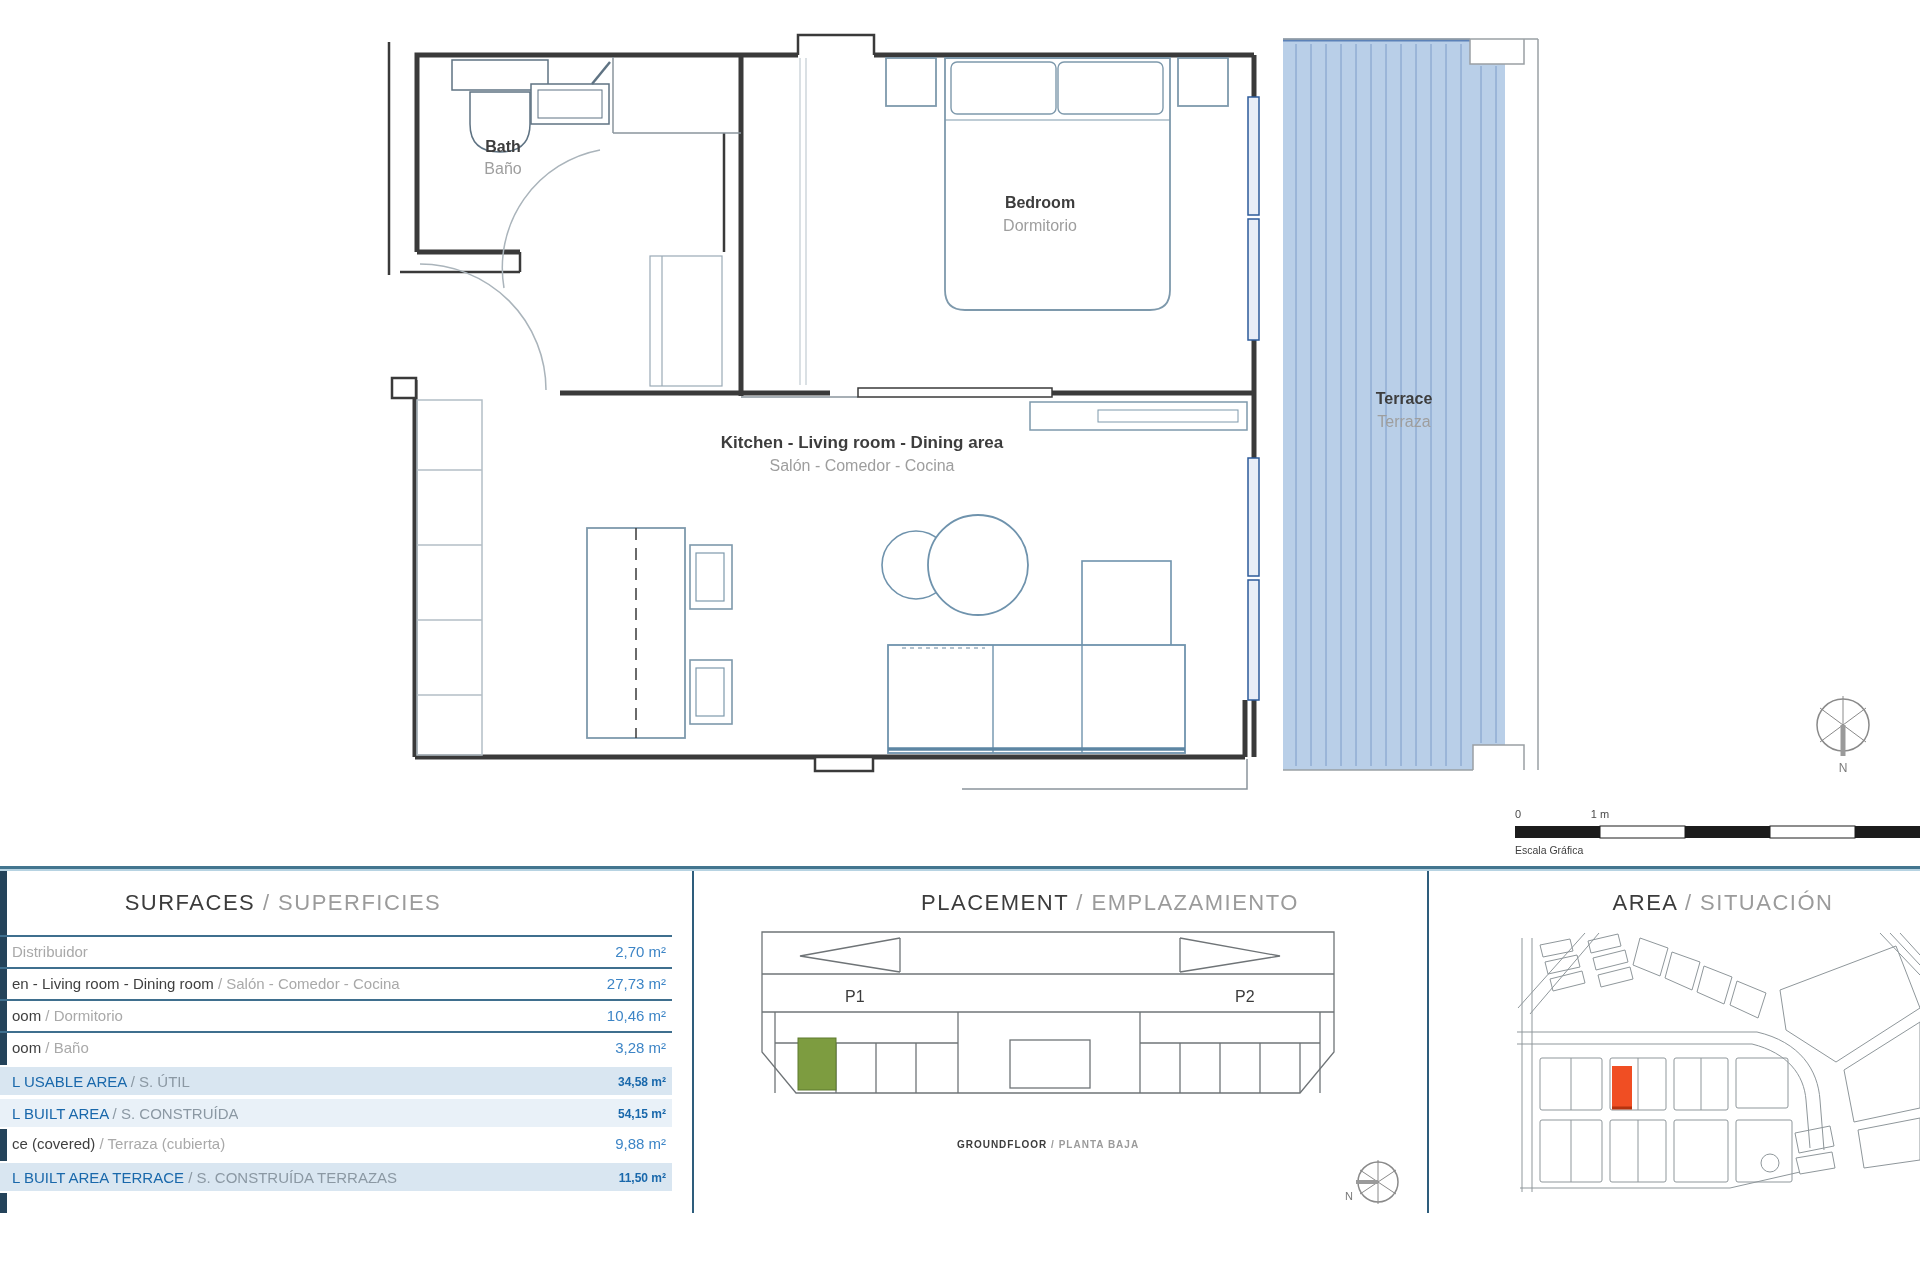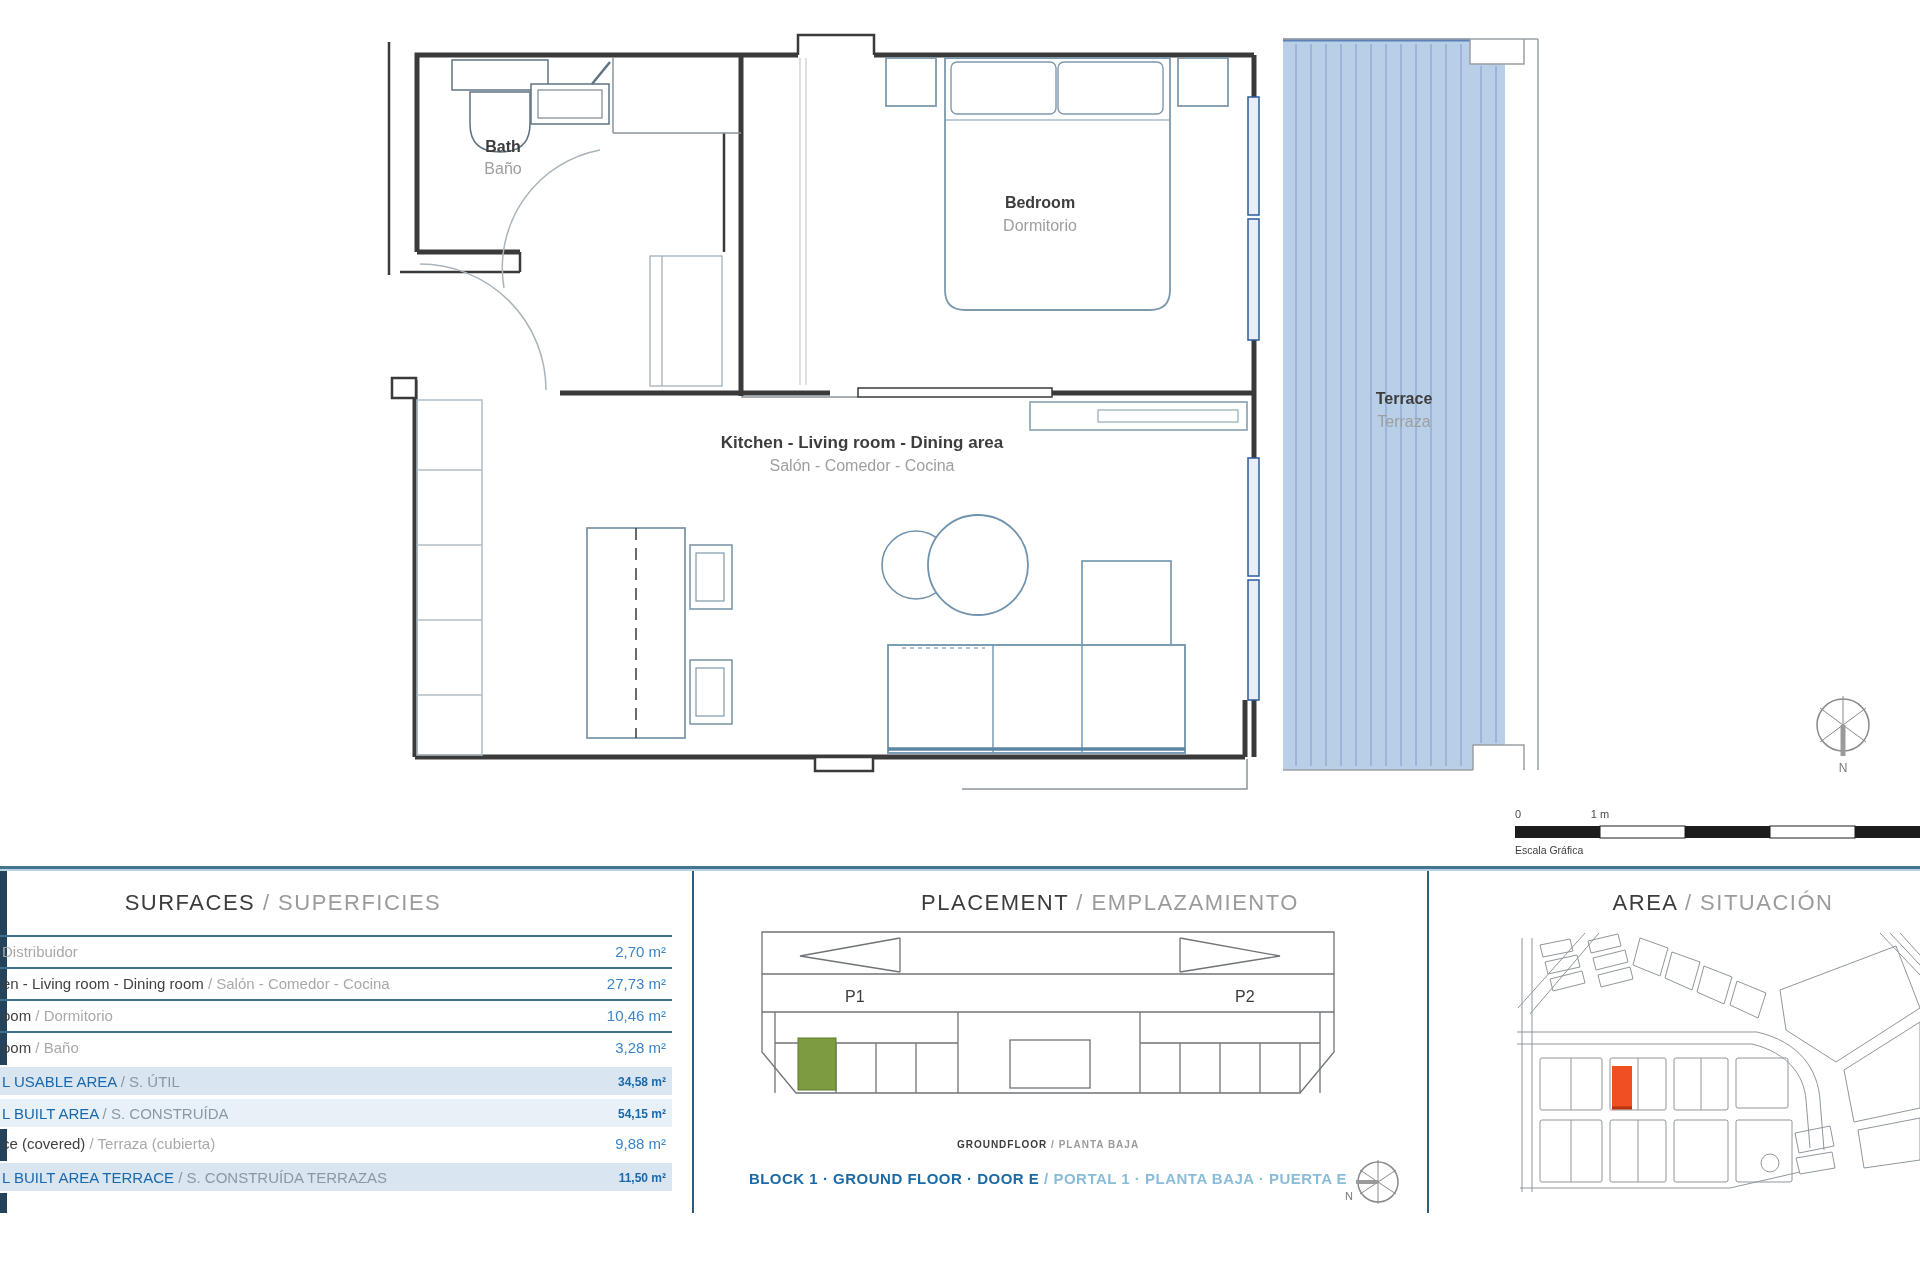--- a/index.html
+++ b/index.html
@@ -21,21 +21,21 @@
   .panel-title .en{color:#3c3c3c;}
   .panel-title .es{color:#9b9b9b;}
   .t-surfaces{left:0;width:566px;}
   .t-placement{left:692px;width:836px;}
   .t-area{left:1526px;width:394px;}
 
   
   .surf-table{left:0;top:935px;width:672px;border-top:2px solid #3f6f8e;}
   .row{height:32px;line-height:30px;display:flex;justify-content:space-between;
        font-size:15px;white-space:nowrap;overflow:hidden;box-sizing:border-box;}
-  .row .lbl{padding-left:2px;overflow:hidden;}
+  .row .lbl{padding-left:12px;overflow:hidden;}
   .row .en{color:#3f3f3f;}
   .row .es{color:#a9a9a9;}
   .row .val{padding-right:6px;color:#3d85c6;}
   .row.bline{border-bottom:2px solid #3f6f8e;}
   .row.t .en{color:#1968ab;font-weight:normal;}
   .row.t .es{color:#8b98a3;font-weight:normal;}
   .row.t .val{color:#1968ab;font-weight:bold;font-size:12px;margin-left:28px;}
   .row.bg1{background:#d9e6f1;border-top:2px solid #fff;border-bottom:2px solid #fff;}
   .row.bg2{background:#e9f1f8;border-top:2px solid #fff;border-bottom:2px solid #fff;}
 
@@ -293,23 +293,20 @@
       <line x1="1360" y1="1170" x2="1396" y2="1194" stroke="#8a8a8a" stroke-width="1"></line>
       <line x1="1360" y1="1194" x2="1396" y2="1170" stroke="#8a8a8a" stroke-width="1"></line>
       <line x1="1378" y1="1160" x2="1378" y2="1204" stroke="#8a8a8a" stroke-width="1"></line>
       <line x1="1356" y1="1182" x2="1378" y2="1182" stroke="#9a9a9a" stroke-width="4"></line>
       <text x="1349" y="1200" font-size="11" fill="#7a7a7a" text-anchor="middle">N</text>
     </g>
   </svg>
 
   <div class="abs pl-caption pl-floor">
     <span class="en">GROUNDFLOOR</span><span class="es"> / PLANTA BAJA</span>
-  </div>
-  <div class="abs pl-caption pl-unit">
-    <span class="en">BLOCK 1 · GROUND FLOOR · DOOR E</span><span class="es"> / PORTAL 1 · PLANTA BAJA · PUERTA E</span>
   </div>
 
   <svg class="abs" style="left:1427px;top:915px" width="493" height="300" viewBox="1427 915 493 300">
     <g stroke="#8f979b" stroke-width="1" fill="none">
       <line x1="1522" y1="938" x2="1522" y2="1192"></line>
       <line x1="1532" y1="938" x2="1532" y2="1192"></line>
       <path d="M1585,933 L1518,1008"></path>
       <path d="M1599,933 L1530,1014"></path>
       <path d="M1517,1032 H1757"></path>
       <path d="M1517,1044 H1752"></path>

